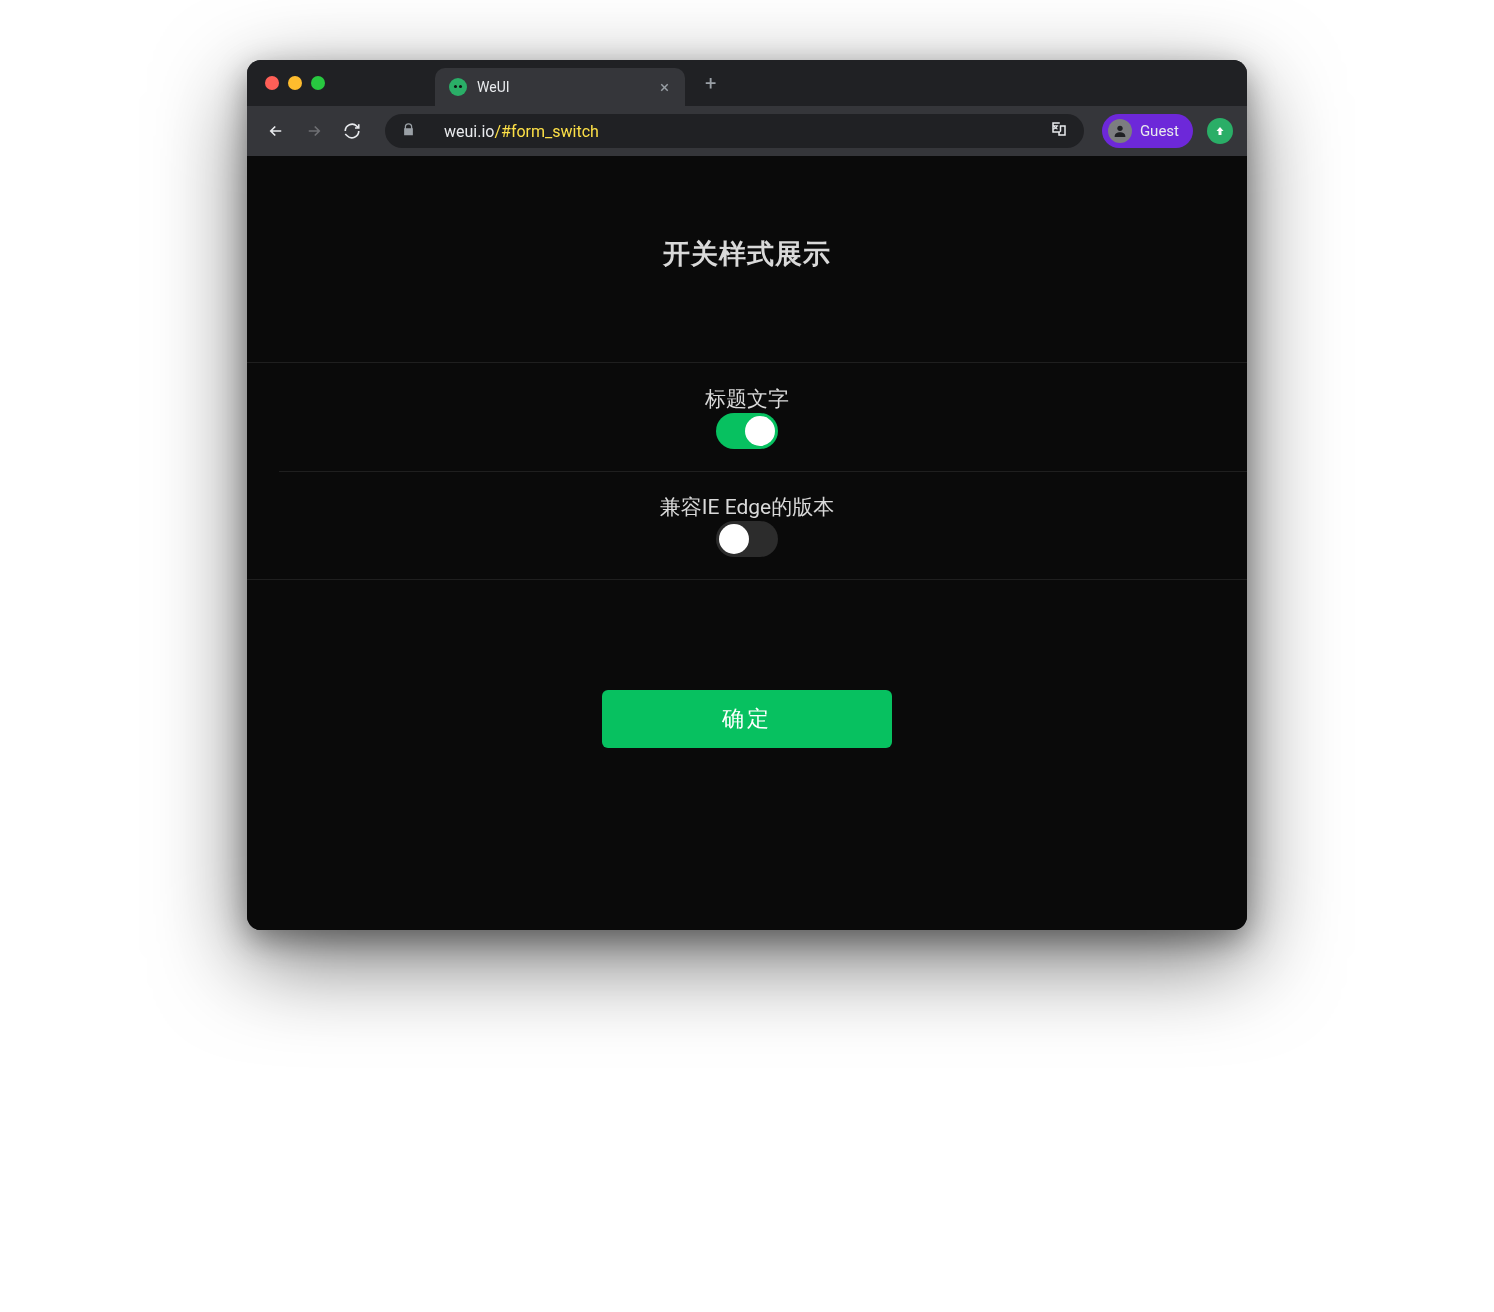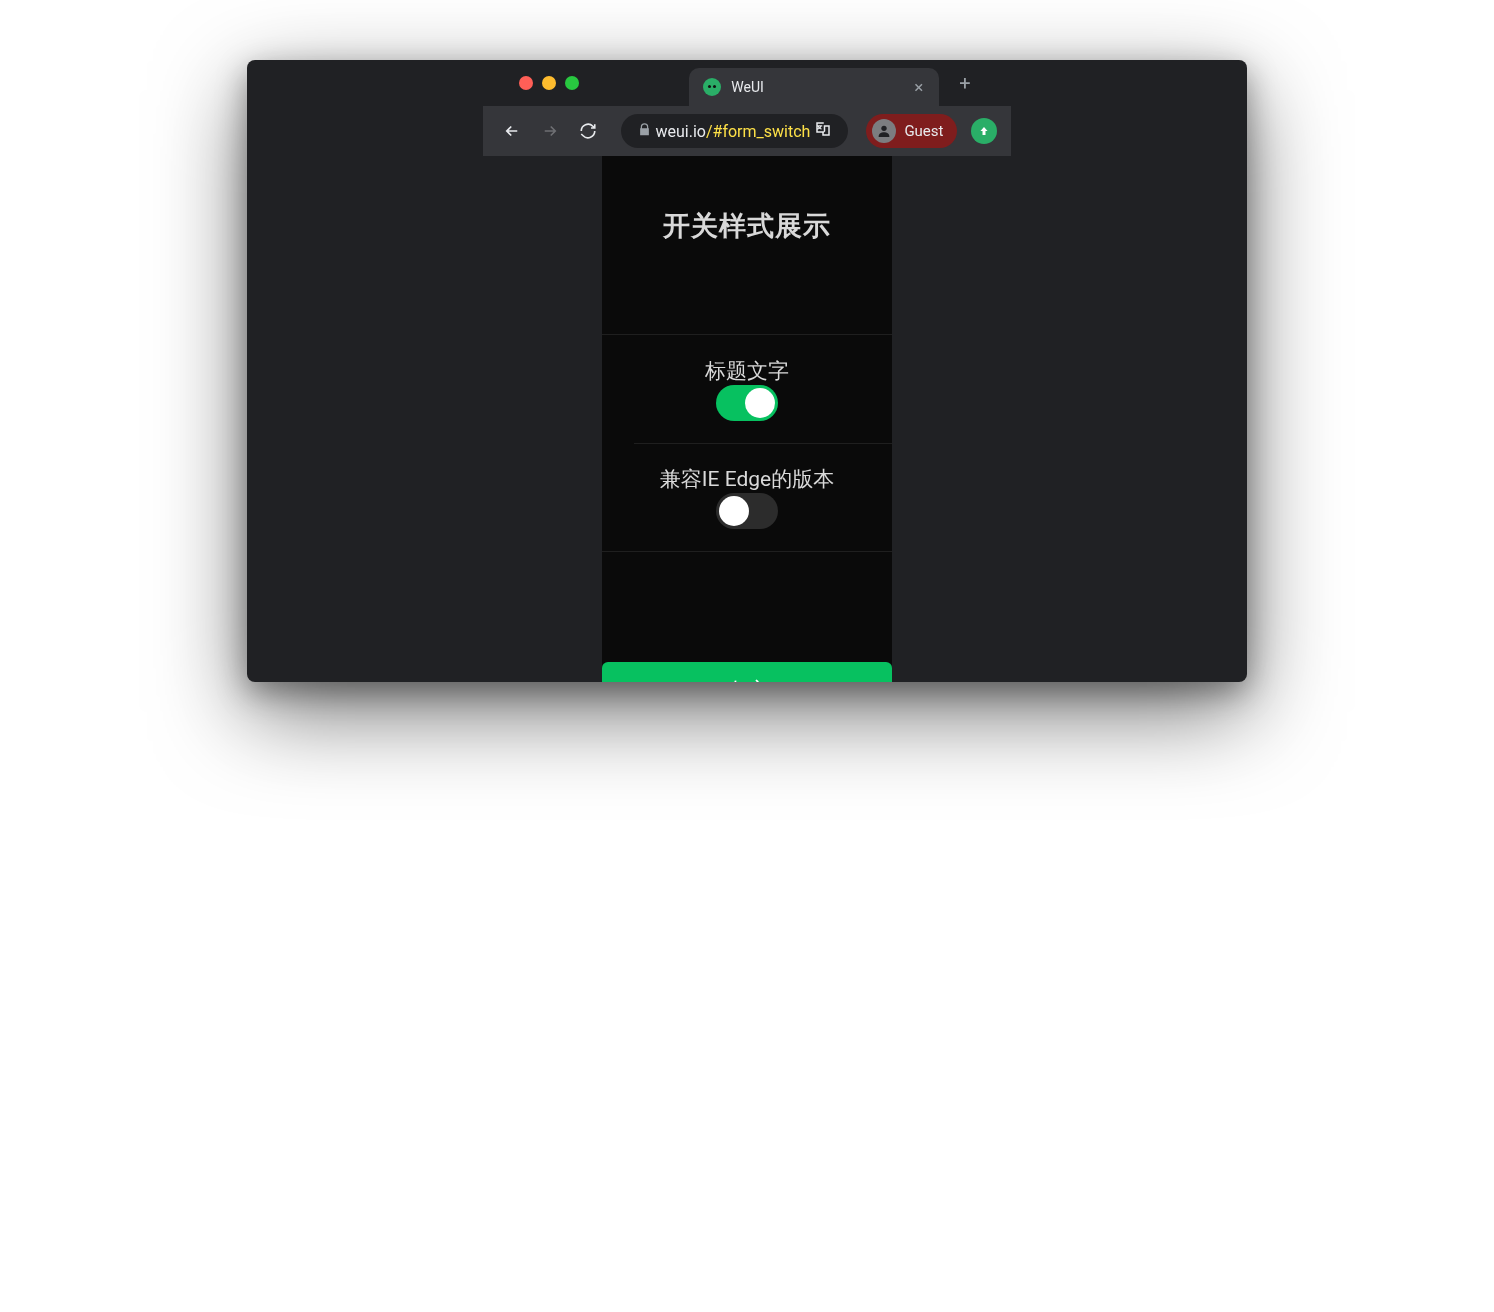--- a/index.html
+++ b/index.html
@@ -11,28 +11,27 @@
       background: #ffffff;
       font-family: -apple-system, BlinkMacSystemFont, "Segoe UI", Roboto, sans-serif;
       display: flex;
       justify-content: center;
       align-items: flex-start;
       min-height: 100vh;
       padding: 60px 0;
     }
     .window {
       width: 1000px;
-      height: 622px;
+      height: 870px;
       background: #202124;
-      border-radius: 8px;
+      border-radius: 14px;
       overflow: hidden;
       box-shadow: 0 30px 90px rgba(0,0,0,0.55), 0 10px 30px rgba(0,0,0,0.35);
       display: flex;
       flex-direction: column;
-      align-items: center;
     }
     
     .tabbar {
       height: 46px;
       background: #202124;
       display: flex;
       align-items: center;
       padding-left: 18px;
       padding-right: 10px;
     }
@@ -121,39 +120,39 @@
     .nav-btn svg { width: 18px; height: 18px; }
     .url-bar {
       flex: 1;
       background: #202124;
       height: 34px;
       border-radius: 20px;
       display: flex;
       align-items: center;
       padding: 0 16px;
       margin: 4px 10px;
-      gap: 4px;
+      gap: 28px;
     }
     .lock-icon {
       color: #9aa0a6;
     }
     .lock-icon svg { width: 15px; height: 15px; }
     .url-text {
       color: #e8eaed;
       font-size: 16px;
       display: flex;
     }
     .url-host { color: #e8eaed; }
     .url-path { color: #fde047; }
     .translate-icon { color:#e8eaed; cursor:pointer; margin-left:auto; }
     .translate-icon svg { width:18px; height:18px; }
     .profile-chip {
       display: flex;
       align-items: center;
-      background: #7f1d1d;
+      background: #6d28d9;
       border-radius: 20px;
       height: 34px;
       padding: 0 14px 0 6px;
       gap: 8px;
       cursor: pointer;
     }
     .profile-avatar {
       width: 24px;
       height: 24px;
       border-radius: 50%;
@@ -181,21 +180,21 @@
       flex: 1;
       background: #0a0a0a;
       padding: 0;
       overflow: auto;
     }
     .page-title {
       color: #d9d9d9;
       font-size: 27px;
       font-weight: 600;
       text-align: center;
-      padding: 52px 0 90px;
+      padding: 80px 0 90px;
       letter-spacing: 1px;
     }
     .cells {
       border-top: 1px solid #1f1f1f;
       border-bottom: 1px solid #1f1f1f;
     }
     .cell {
       display: flex;
       align-items: center;
       justify-content: space-between;

